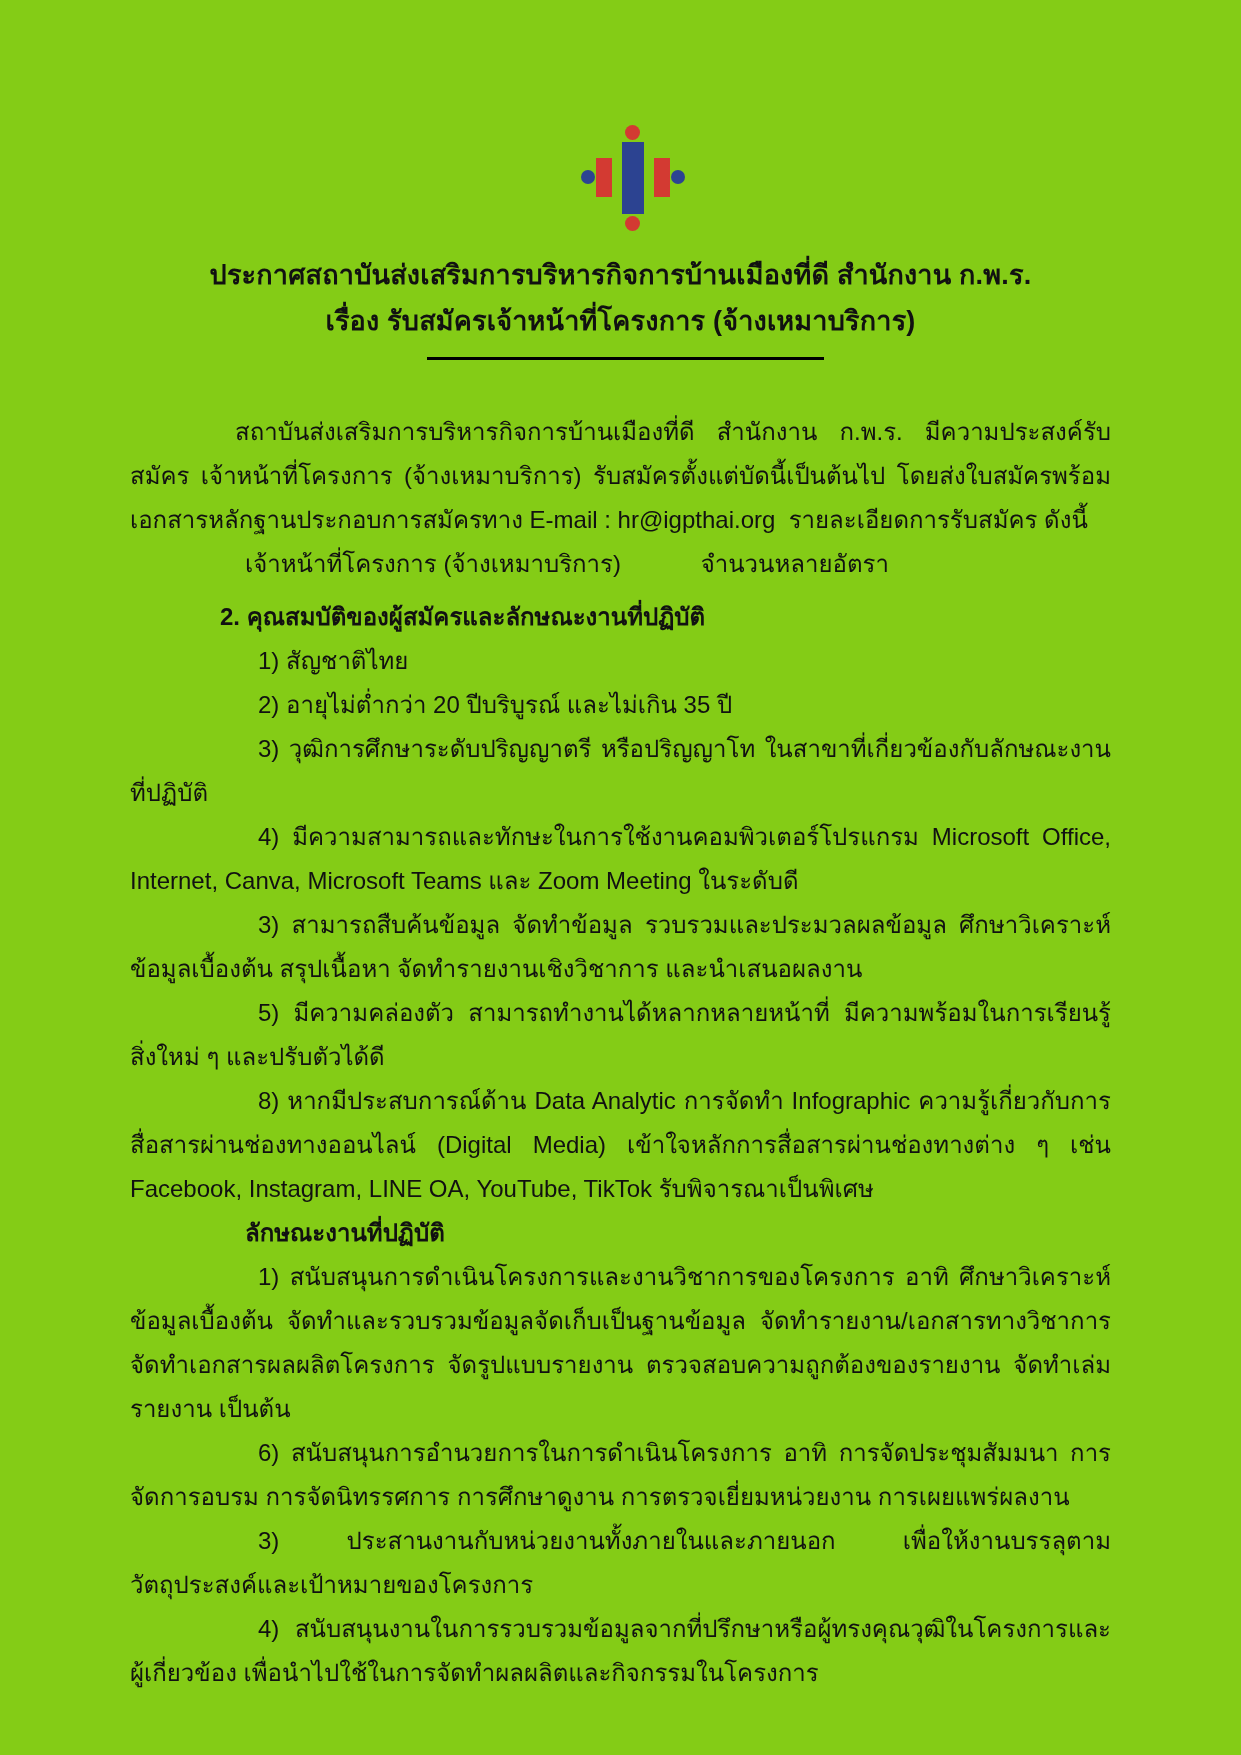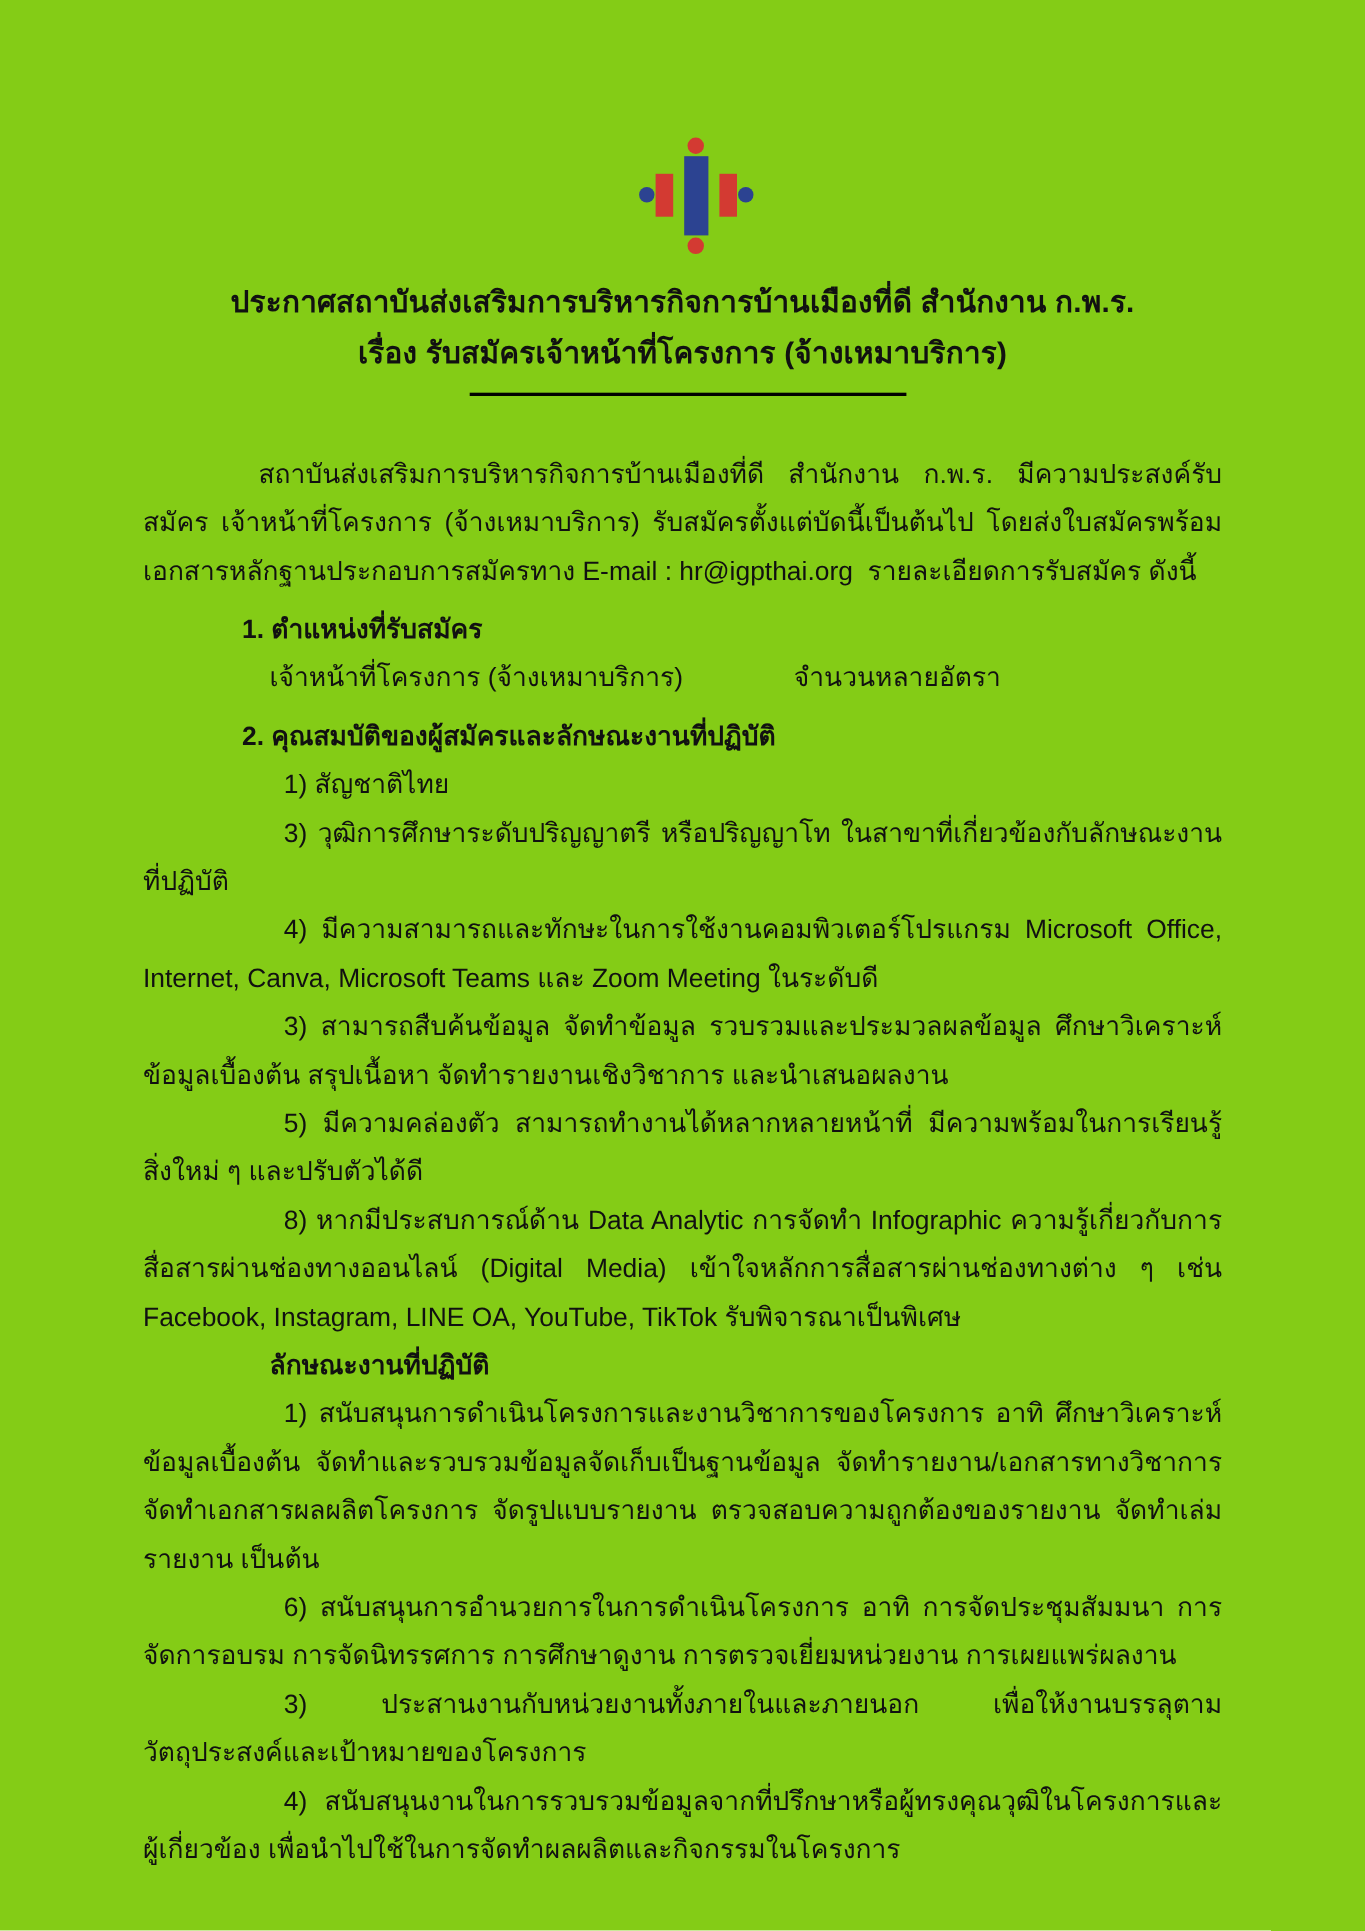--- a/index.html
+++ b/index.html
@@ -58,21 +58,21 @@
   }
   .intro { text-indent: 105px; }
   .heading {
     font-weight: bold;
     padding-left: 90px;
     margin-top: 9px;
     text-align: left;
     text-indent: 0;
   }
   .position-row { padding-left: 115px; text-align: left; }
-  .position-row .vacancy { margin-left: 94px; font-family: Liberation Serif, serif; }
+  .position-row .vacancy { margin-left: 73px; font-family: Liberation Serif, serif; }
   .item { text-indent: 128px; }
   .subheading {
     font-weight: bold;
     padding-left: 115px;
     text-align: left;
   }
   .bold { font-weight: normal; }
 </style>
 </head>
 <body>
@@ -92,31 +92,31 @@
   <div class="title-block">
     <div class="title-line">ประกาศสถาบันส่งเสริมการบริหารกิจการบ้านเมืองที่ดี สำนักงาน ก.พ.ร.</div>
     <div class="title-line">เรื่อง รับสมัครเจ้าหน้าที่โครงการ (จ้างเหมาบริการ)</div>
     <div class="title-rule"></div>
   </div>
 
   <div class="doc-body">
 
     <div class="intro"><span>สถาบันส่งเสริมการบริหารกิจการบ้านเมืองที่ดี สำนักงาน ก.พ.ร. มีความประสงค์รับสมัคร </span><span class="bold">เจ้าหน้าที่โครงการ (จ้างเหมาบริการ) รับสมัครตั้งแต่บัดนี้เป็นต้นไป</span><span> โดยส่งใบสมัครพร้อมเอกสารหลักฐานประกอบการสมัครทาง </span><span class="bold">E-mail : hr@igpthai.org</span><span>&nbsp; รายละเอียดการรับสมัคร ดังนี้</span></div>
 
-    <div class="heading">1. ตำแหน่งที่รับสมัคร</div>
 
     <div class="position-row">
       <span>เจ้าหน้าที่โครงการ (จ้างเหมาบริการ)</span>
       <span class="vacancy">จำนวนหลายอัตรา</span>
     </div>
 
     <div class="heading">2. คุณสมบัติของผู้สมัครและลักษณะงานที่ปฏิบัติ</div>
 
     <div>
         <div class="item">1) สัญชาติไทย</div>
+        <div class="item">2) อายุไม่ต่ำกว่า 20 ปีบริบูรณ์ และไม่เกิน 35 ปี</div>
         <div class="item">3) วุฒิการศึกษาระดับปริญญาตรี หรือปริญญาโท ในสาขาที่เกี่ยวข้องกับลักษณะงานที่ปฏิบัติ</div>
         <div class="item">4) มีความสามารถและทักษะในการใช้งานคอมพิวเตอร์โปรแกรม Microsoft Office, Internet, Canva, Microsoft Teams และ Zoom Meeting ในระดับดี</div>
         <div class="item">3) สามารถสืบค้นข้อมูล จัดทำข้อมูล รวบรวมและประมวลผลข้อมูล ศึกษาวิเคราะห์ข้อมูลเบื้องต้น สรุปเนื้อหา จัดทำรายงานเชิงวิชาการ และนำเสนอผลงาน</div>
         <div class="item">5) มีความคล่องตัว สามารถทำงานได้หลากหลายหน้าที่ มีความพร้อมในการเรียนรู้สิ่งใหม่ ๆ และปรับตัวได้ดี</div>
         <div class="item">8) หากมีประสบการณ์ด้าน Data Analytic การจัดทำ Infographic ความรู้เกี่ยวกับการสื่อสารผ่านช่องทางออนไลน์ (Digital Media) เข้าใจหลักการสื่อสารผ่านช่องทางต่าง ๆ เช่น Facebook, Instagram, LINE OA, YouTube, TikTok รับพิจารณาเป็นพิเศษ</div>
       </div>
 
     <div class="subheading">ลักษณะงานที่ปฏิบัติ</div>
 
     <div>

